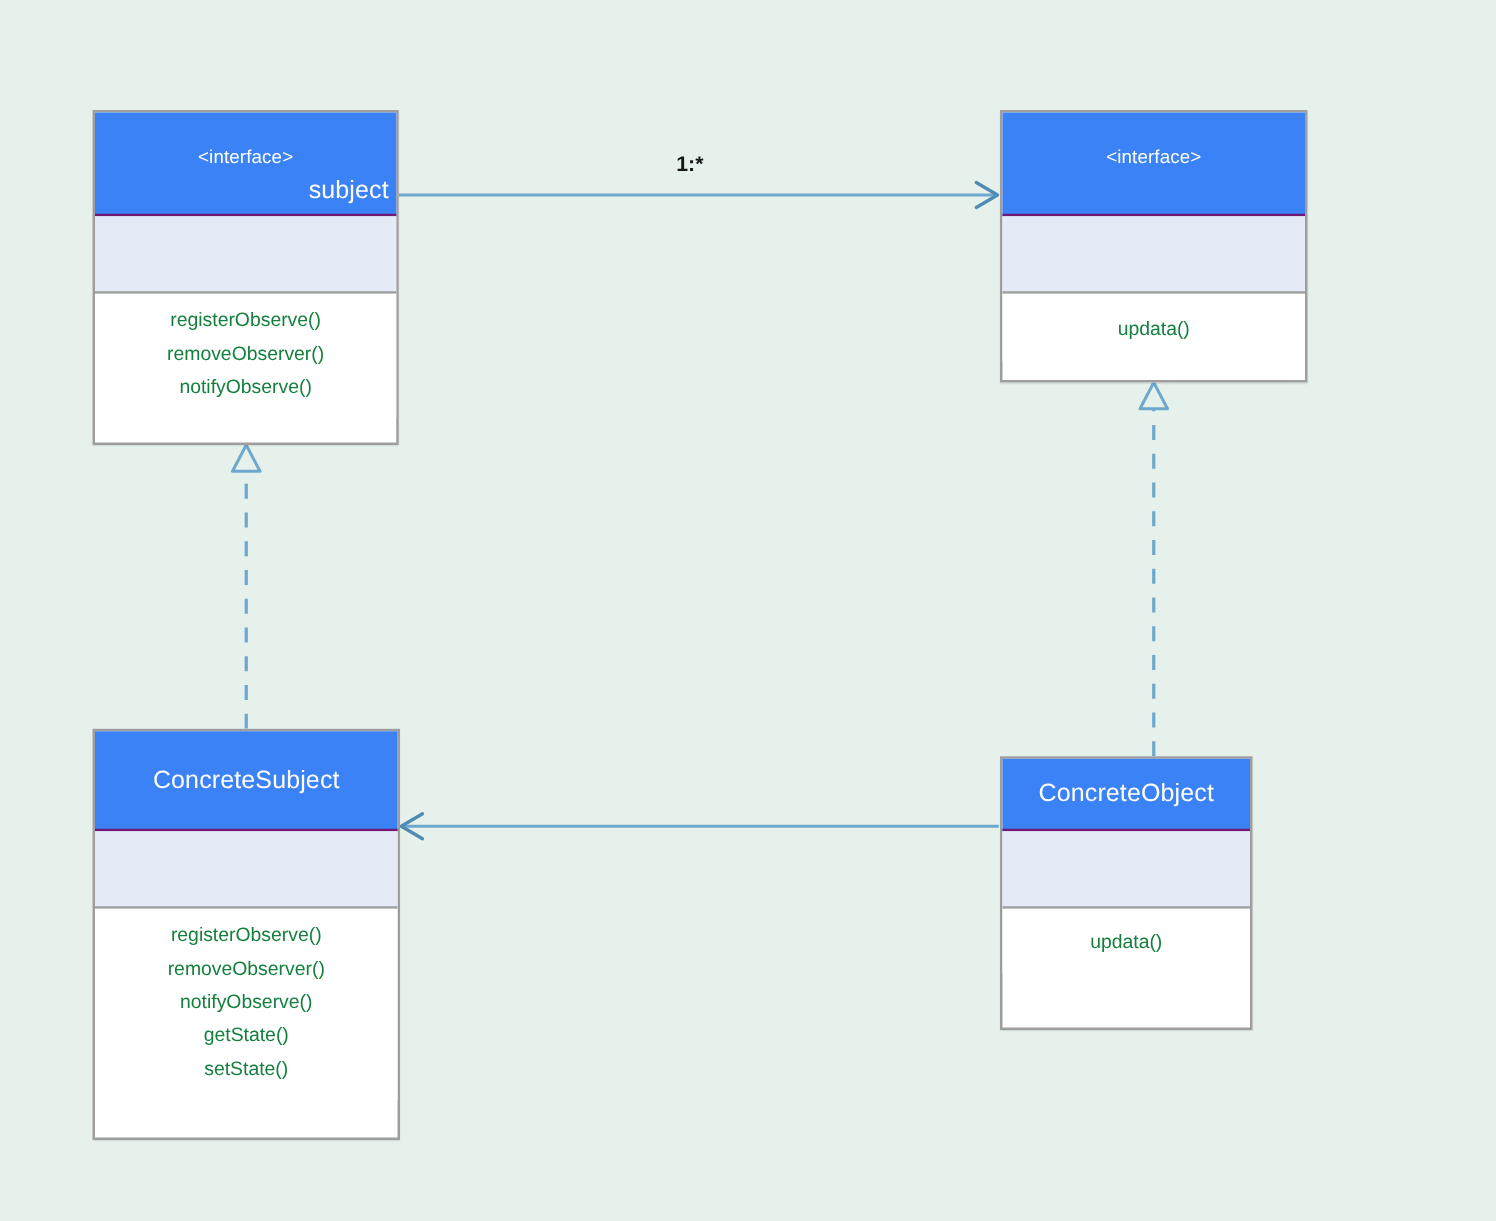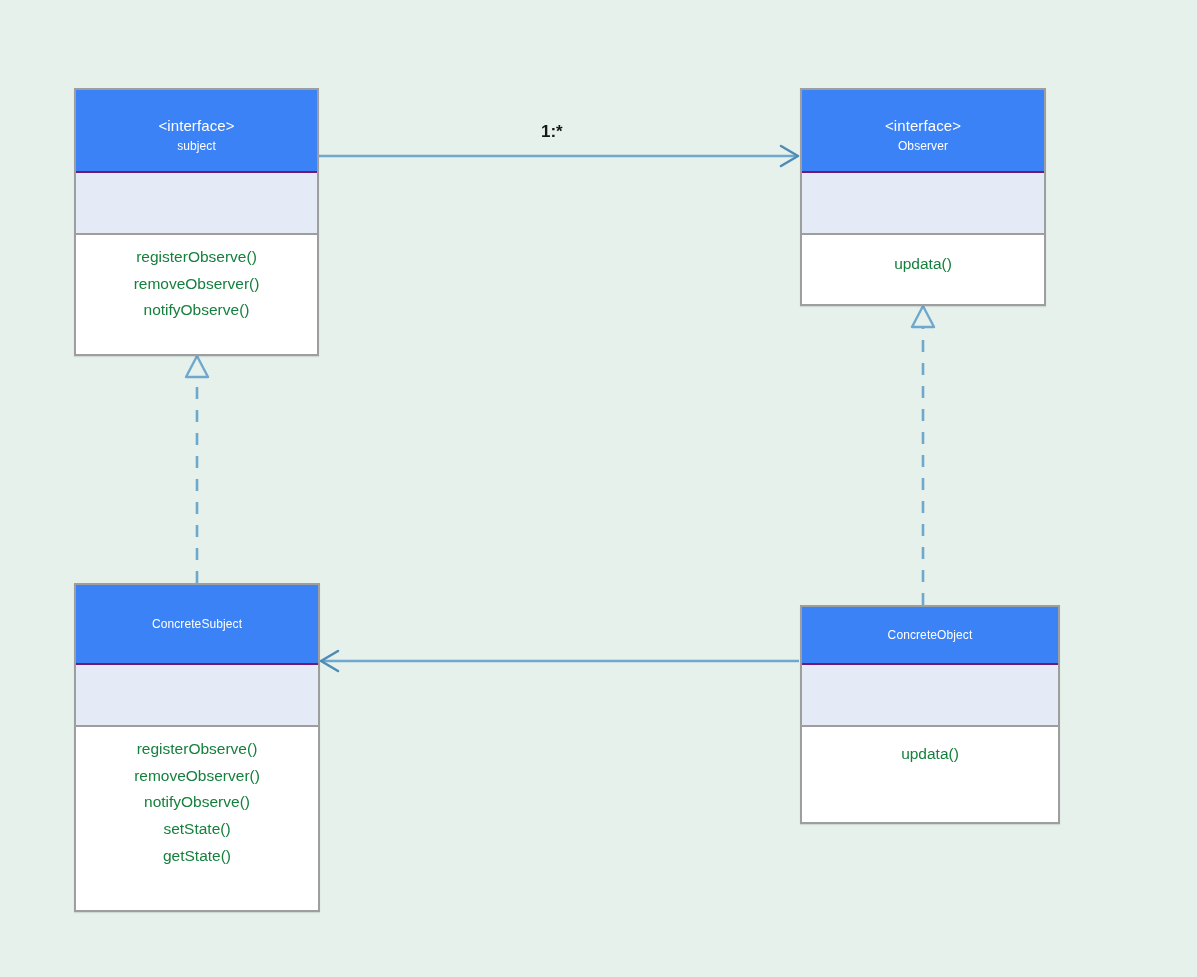--- a/index.html
+++ b/index.html
@@ -49,21 +49,22 @@
     padding: 24px 6px;
     border-bottom: 2px solid #701a75;
     letter-spacing: 0.1px;
   }
   .uml-header .stereotype {
     display: block;
     font-size: 15px;
   }
   .uml-header .cls-name {
     display: block;
-    font-size: 12px;
+    font-size: 20px;
+    text-align: right;
   }
   .uml-attributes {
     background: #e4ebf7;
     border-bottom: 2px solid #9e9e9e;
   }
   .uml-operations {
     background: #ffffff;
     text-align: center;
     color: #15803d;
     font-size: 15.5px;
@@ -123,43 +124,42 @@
     <div class="uml-operations">
       <span class="op">registerObserve()</span>
       <span class="op">removeObserver()</span>
       <span class="op">notifyObserve()</span>
     </div>
   </div>
 
   <div class="uml-class" style="left:800px; top:88px; width:246px; height:218px;">
     <div class="uml-header" style="height:83px;">
       <span class="stereotype">&lt;interface&gt;</span>
-      <span class="cls-name">Observer</span>
     </div>
     <div class="uml-attributes" style="height:62px;"></div>
     <div class="uml-operations" style="padding-top:16px;">
       <span class="op">updata()</span>
     </div>
   </div>
 
   <div class="uml-class" style="left:74px; top:583px; width:246px; height:329px;">
     <div class="uml-header" style="height:80px; display:flex; align-items:center; justify-content:center;">
       <span class="cls-name">ConcreteSubject</span>
     </div>
     <div class="uml-attributes" style="height:62px;"></div>
     <div class="uml-operations">
       <span class="op">registerObserve()</span>
       <span class="op">removeObserver()</span>
       <span class="op">notifyObserve()</span>
+      <span class="op">getState()</span>
       <span class="op">setState()</span>
-      <span class="op">getState()</span>
     </div>
   </div>
 
-  <div class="uml-class" style="left:800px; top:605px; width:260px; height:219px;">
+  <div class="uml-class" style="left:800px; top:605px; width:202px; height:219px;">
     <div class="uml-header" style="height:58px; display:flex; align-items:center; justify-content:center;">
       <span class="cls-name">ConcreteObject</span>
     </div>
     <div class="uml-attributes" style="height:62px;"></div>
     <div class="uml-operations" style="padding-top:14px;">
       <span class="op">updata()</span>
     </div>
   </div>
 
 </div>

